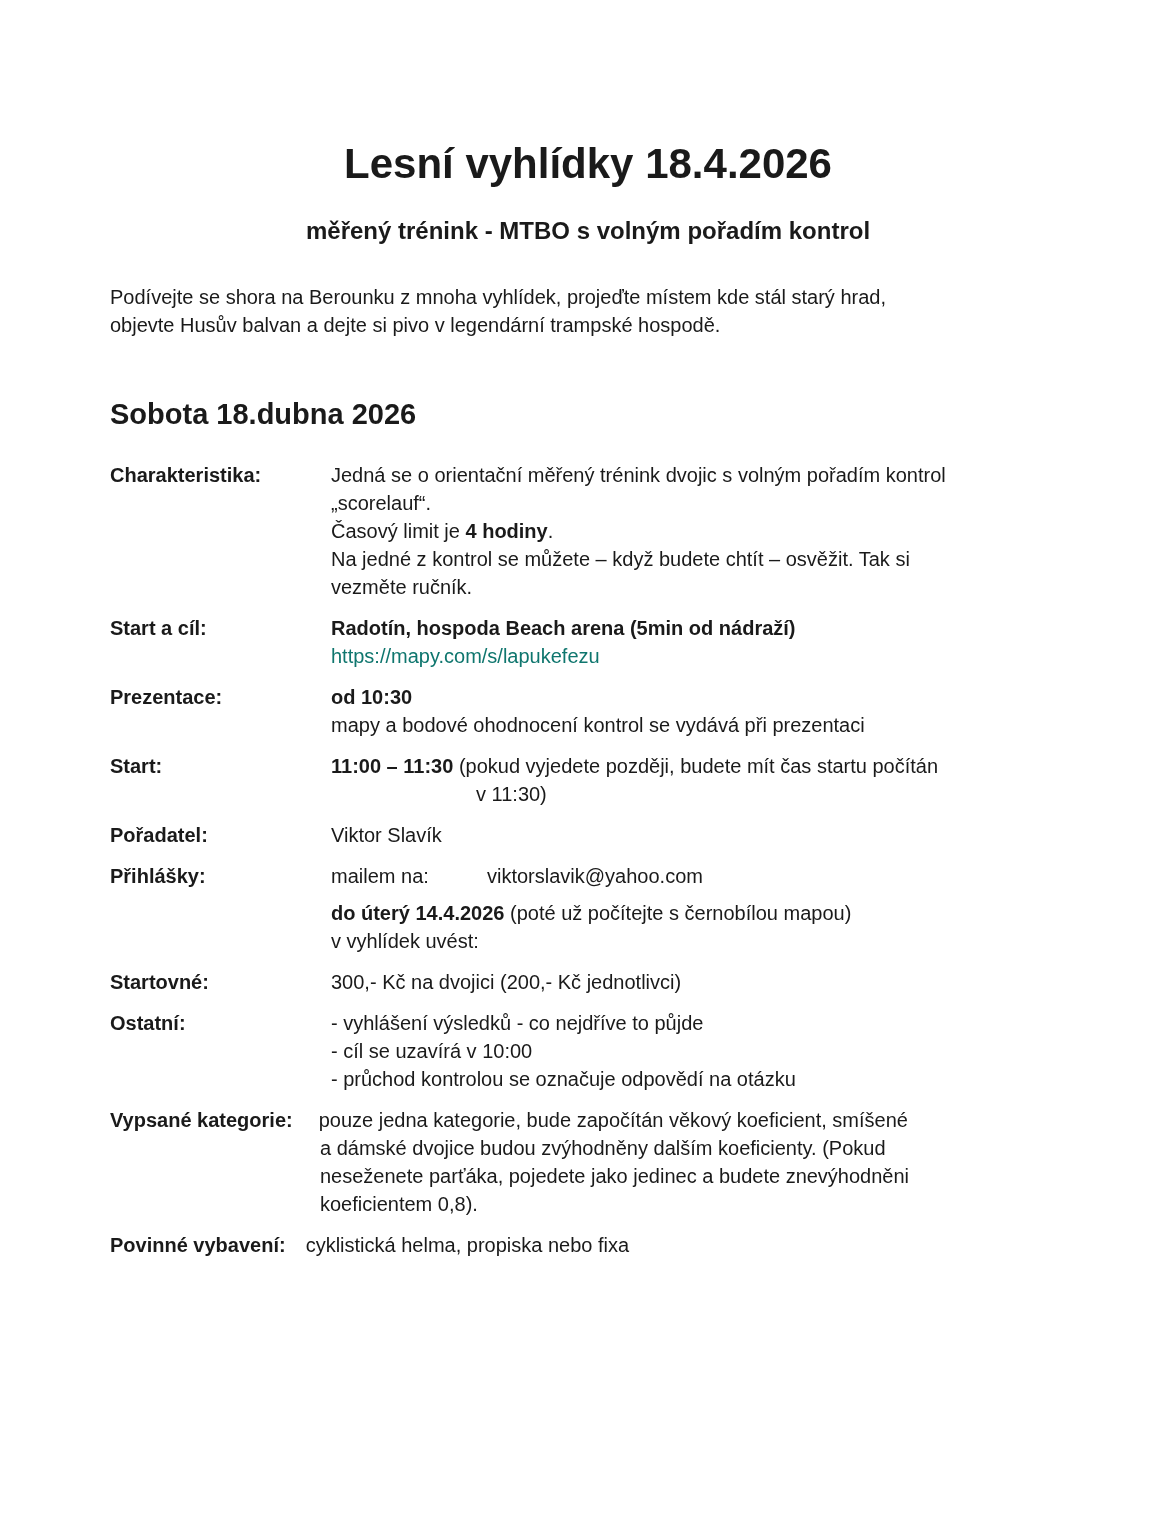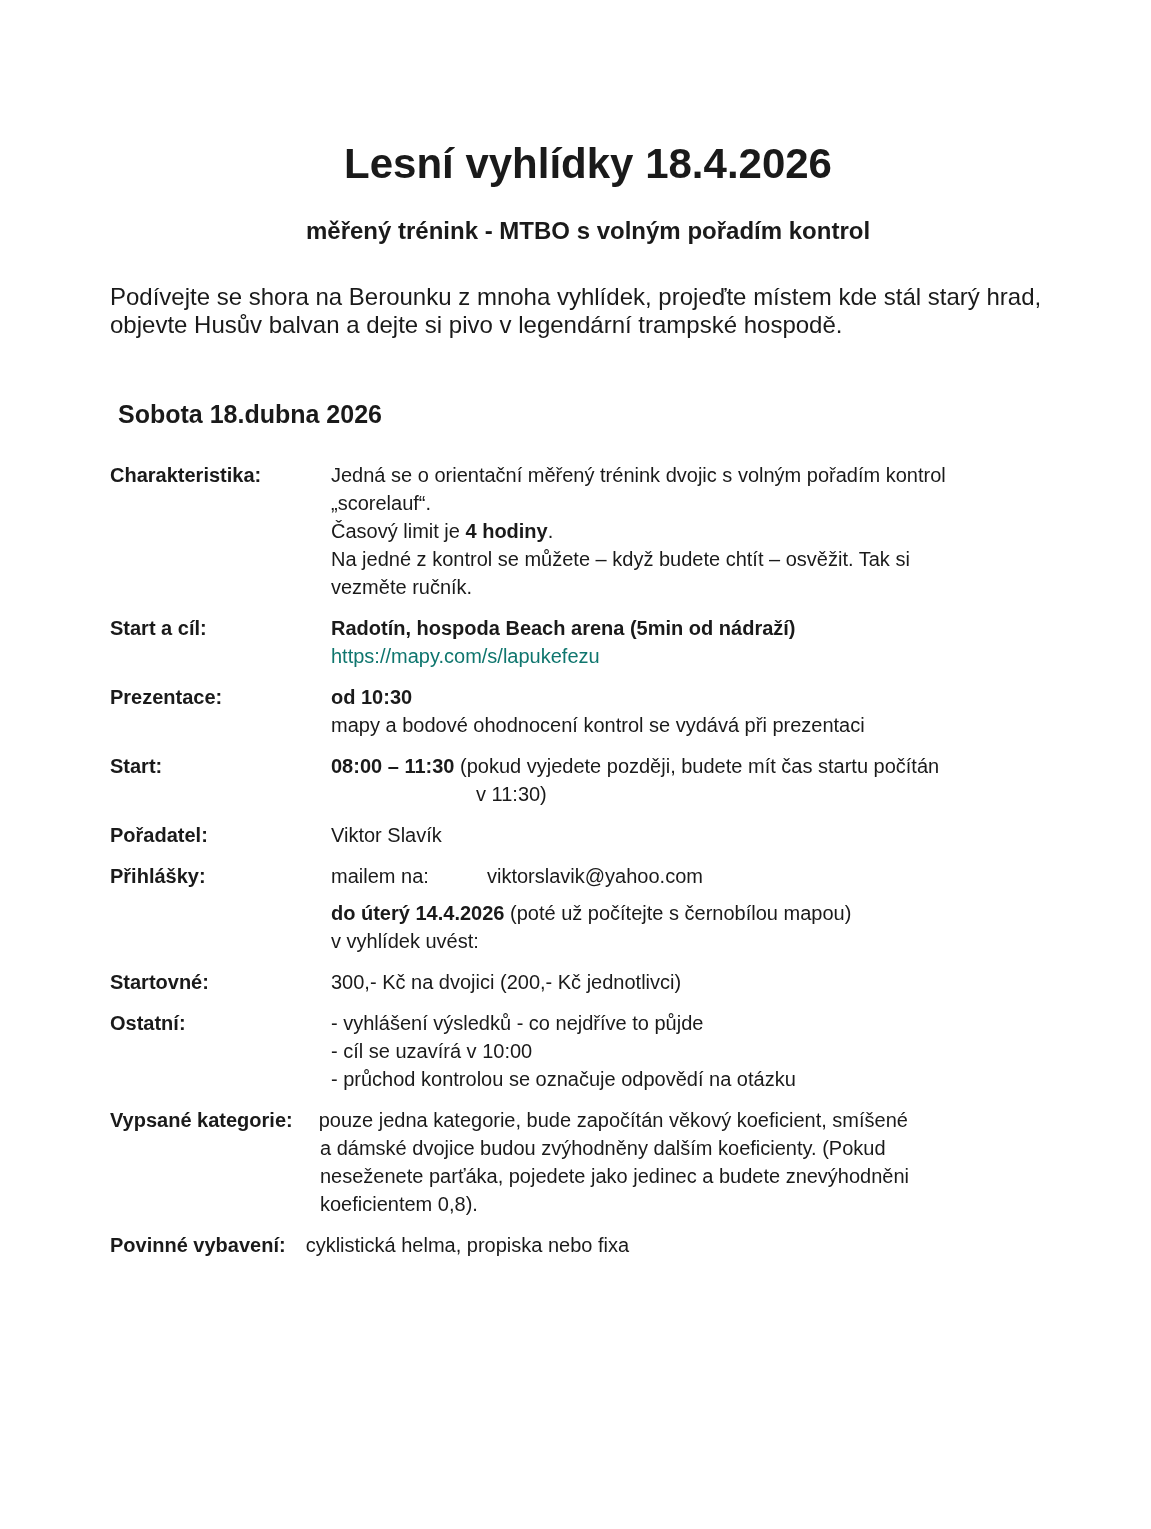--- a/index.html
+++ b/index.html
@@ -23,29 +23,29 @@
     margin: 0;
   }
   .subtitle {
     font-size: 24px;
     line-height: 30px;
     font-weight: bold;
     text-align: center;
     margin: 28px 0 0 0;
   }
   .intro {
-    font-size: 24px;
+    font-size: 20px;
     line-height: 28px;
     margin: 37px 0 0 0;
   }
   .date-heading {
-    font-size: 25px;
+    font-size: 29px;
     line-height: 32px;
     font-weight: bold;
-    margin: 59px 0 0 8px;
+    margin: 59px 0 0 0;
   }
   .rows { margin-top: 31px; }
   .row {
     display: flex;
     font-size: 20px;
     line-height: 28px;
     margin: 0 0 13px 0;
   }
   .label {
     flex: 0 0 210px;
@@ -112,21 +112,21 @@
       <div class="label">Prezentace:</div>
       <div class="value">
         <div class="bold">od 10:30</div>
         <div>mapy a bodové ohodnocení kontrol se vydává při prezentaci</div>
       </div>
     </div>
 
     <div class="row">
       <div class="label">Start:</div>
       <div class="value">
-        <div><b>08:00 – 11:30</b><span> (pokud vyjedete později, budete mít čas startu počítán</span></div>
+        <div><b>11:00 – 11:30</b><span> (pokud vyjedete později, budete mít čas startu počítán</span></div>
         <div class="cont-indent">v 11:30)</div>
       </div>
     </div>
 
     <div class="row">
       <div class="label">Pořadatel:</div>
       <div class="value">Viktor Slavík</div>
     </div>
 
     <div class="row">

